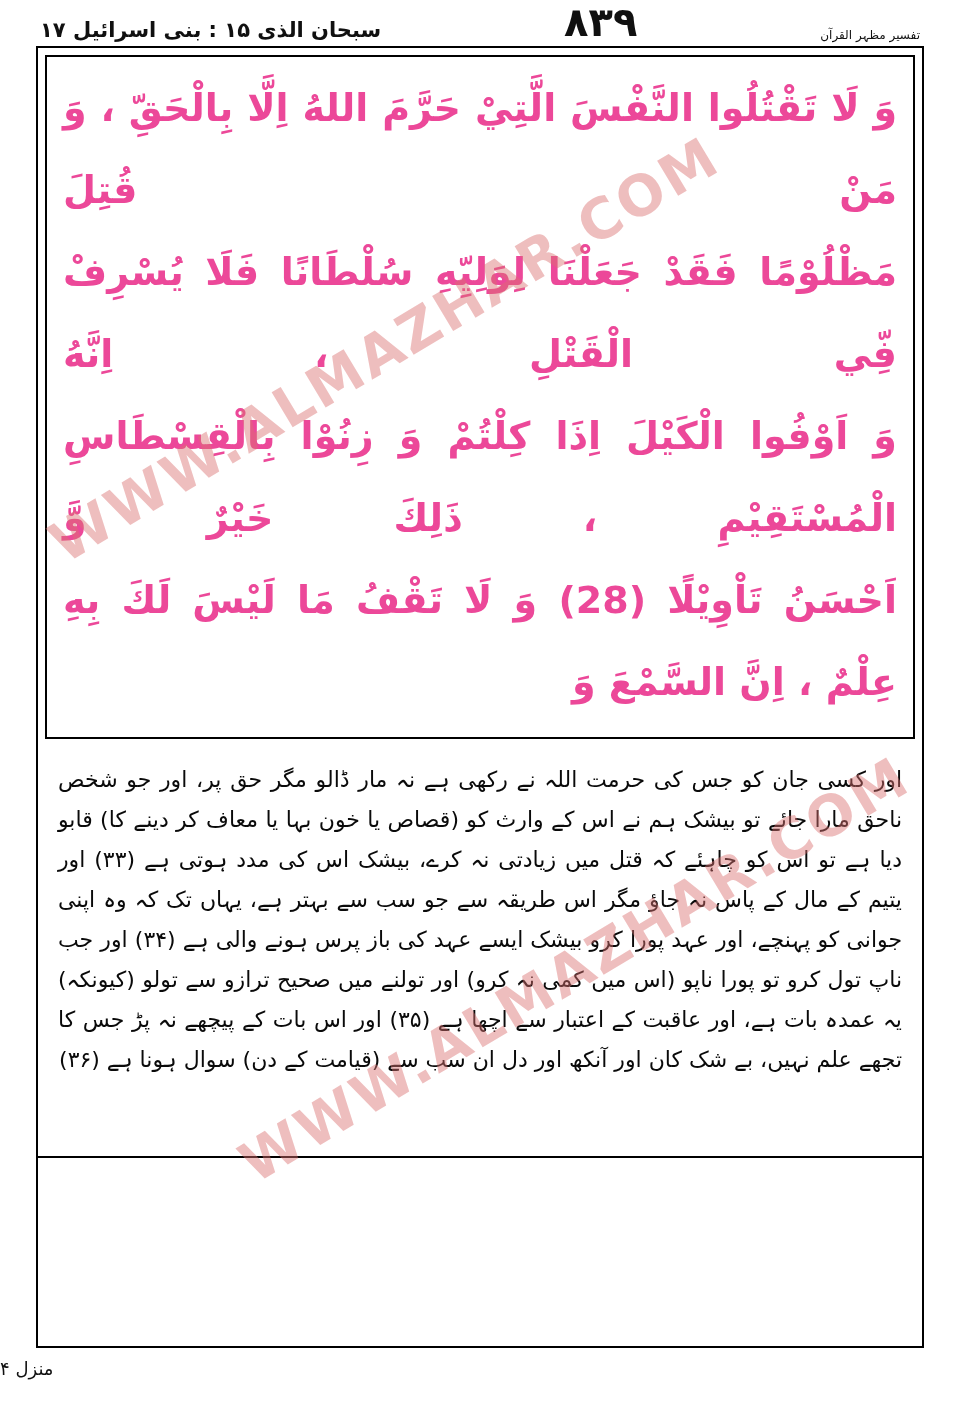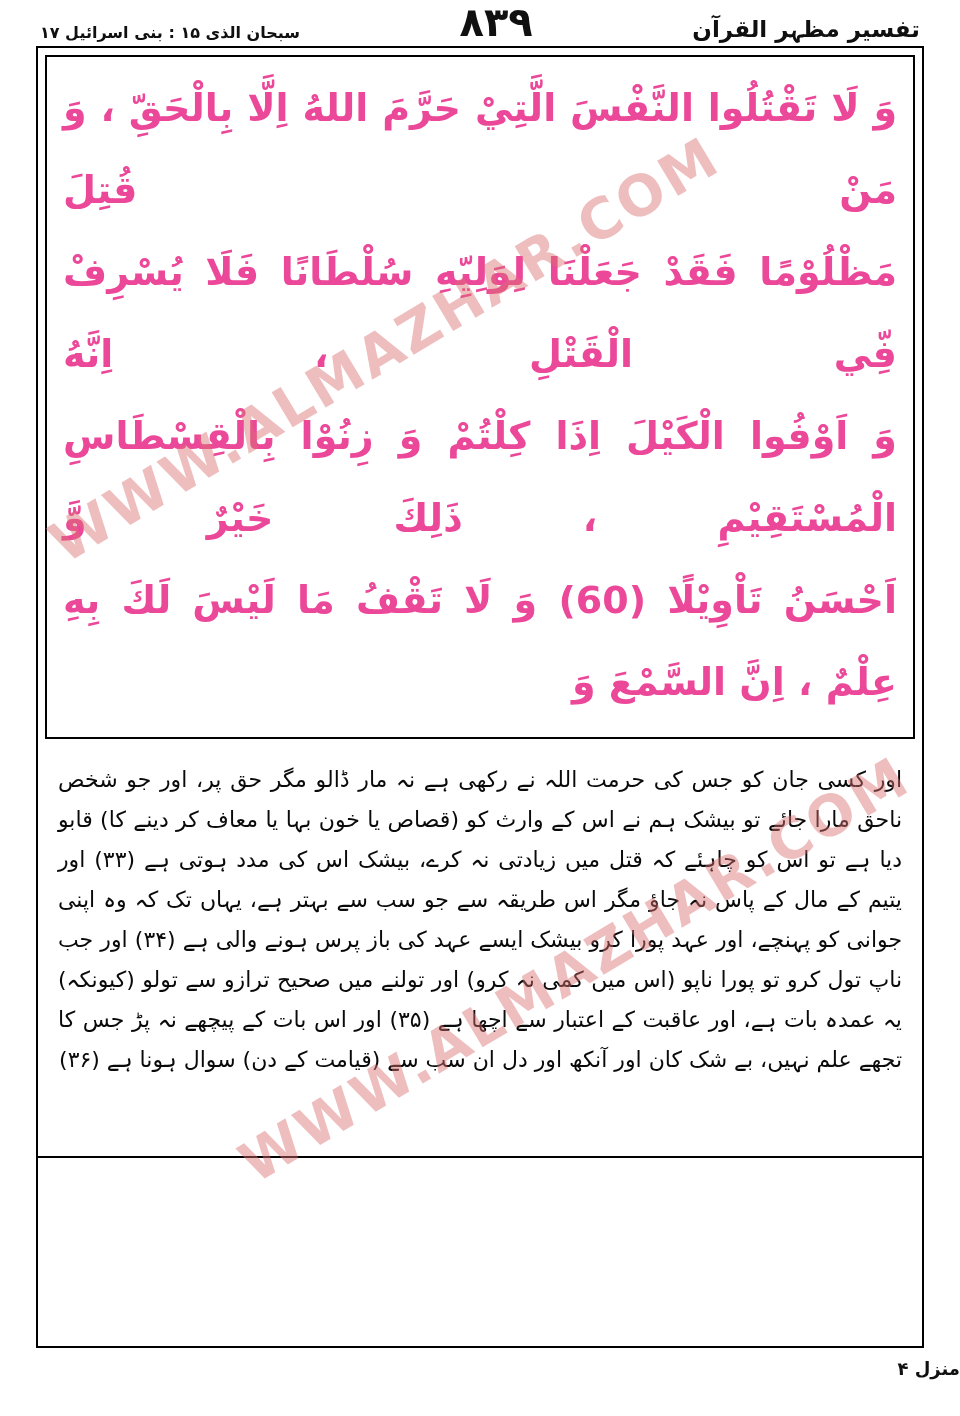--- a/index.html
+++ b/index.html
@@ -8,23 +8,23 @@
     font-family:"DejaVu Sans",sans-serif;
     -webkit-font-smoothing:antialiased;
   }
   .page{position:relative;width:960px;height:1416px;overflow:hidden;background:#fff;}
 
   
   .page-header{
     display:flex;align-items:flex-end;justify-content:space-between;
     padding:10px 40px 2px 40px;height:44px;box-sizing:border-box;direction:ltr;
   }
-  .hdr-left{font-size:16px;font-weight:700;direction:rtl;}
+  .hdr-left{font-size:21px;font-weight:700;direction:rtl;}
   .hdr-center{font-size:40px;font-weight:700;direction:rtl;line-height:1;}
-  .hdr-right{font-size:23px;font-weight:700;direction:rtl;}
+  .hdr-right{font-size:12px;font-weight:400;direction:rtl;}
 
   
   .content-frame{
     margin:2px 36px 0 36px;border:2.5px solid #000;height:1302px;
     box-sizing:border-box;position:relative;background:transparent;
   }
 
   
   .quran-box{
     margin:7px;border:2px solid #000;padding:10px 16px 14px 16px;
@@ -42,21 +42,21 @@
   .translation{
     height:412px;box-sizing:border-box;padding:14px 20px 6px 20px;
     border-bottom:2.5px solid #000;overflow:hidden;
   }
   .translation p{
     margin:0;direction:rtl;text-align:justify;text-justify:inter-word;
     font-size:22px;line-height:40px;color:#0a0a0a;
   }
 
   
-  .page-footer{text-align:right;padding-top:10px;font-size:18px;font-weight:700;direction:rtl;}
+  .page-footer{text-align:left;padding-top:10px;font-size:18px;font-weight:400;direction:rtl;}
 
   
   .watermark{
     position:absolute;white-space:nowrap;pointer-events:none;z-index:5;
     font-weight:700;font-size:56px;letter-spacing:3px;opacity:0.45;
     transform-origin:left center;direction:ltr;
   }
   .wm1{left:55px;top:515px;transform:rotate(-31deg);}
   .wm2{left:245px;top:1135px;transform:rotate(-31deg);}
 </style>
@@ -73,21 +73,21 @@
     <span class="hdr-center">۸۳۹</span>
     <span class="hdr-right">تفسیر مظہر القرآن</span>
   </header>
 
   <main class="content-frame">
 
     <section class="quran-box">
       <div class="quran-line">وَ لَا تَقْتُلُوا النَّفْسَ الَّتِيْ حَرَّمَ اللهُ اِلَّا بِالْحَقِّ ، وَ مَنْ قُتِلَ</div>
       <div class="quran-line">مَظْلُوْمًا فَقَدْ جَعَلْنَا لِوَلِيِّهِ سُلْطَانًا فَلَا يُسْرِفْ فِّي الْقَتْلِ ، اِنَّهُ</div>
       <div class="quran-line">وَ اَوْفُوا الْكَيْلَ اِذَا كِلْتُمْ وَ زِنُوْا بِالْقِسْطَاسِ الْمُسْتَقِيْمِ ، ذَلِكَ خَيْرٌ وَّ</div>
-      <div class="quran-line">اَحْسَنُ تَاْوِيْلًا (60) وَ لَا تَقْفُ مَا لَيْسَ لَكَ بِهِ عِلْمٌ ، اِنَّ السَّمْعَ وَ</div>
+      <div class="quran-line">اَحْسَنُ تَاْوِيْلًا (28) وَ لَا تَقْفُ مَا لَيْسَ لَكَ بِهِ عِلْمٌ ، اِنَّ السَّمْعَ وَ</div>
     </section>
 
     <section class="translation">
       <p>اور کسی جان کو جس کی حرمت اللہ نے رکھی ہے نہ مار ڈالو مگر حق پر، اور جو شخص ناحق مارا جائے تو بیشک ہم نے اس کے وارث کو (قصاص یا خون بہا یا معاف کر دینے کا) قابو دیا ہے تو اس کو چاہئے کہ قتل میں زیادتی نہ کرے، بیشک اس کی مدد ہوتی ہے (۳۳) اور یتیم کے مال کے پاس نہ جاؤ مگر اس طریقہ سے جو سب سے بہتر ہے، یہاں تک کہ وہ اپنی جوانی کو پہنچے، اور عہد پورا کرو بیشک ایسے عہد کی باز پرس ہونے والی ہے (۳۴) اور جب ناپ تول کرو تو پورا ناپو (اس میں کمی نہ کرو) اور تولنے میں صحیح ترازو سے تولو (کیونکہ) یہ عمدہ بات ہے، اور عاقبت کے اعتبار سے اچھا ہے (۳۵) اور اس بات کے پیچھے نہ پڑ جس کا تجھے علم نہیں، بے شک کان اور آنکھ اور دل ان سب سے (قیامت کے دن) سوال ہونا ہے (۳۶)</p>
     </section>
 
   </main>
 
   <footer class="page-footer">
     <span>منزل ۴</span>

